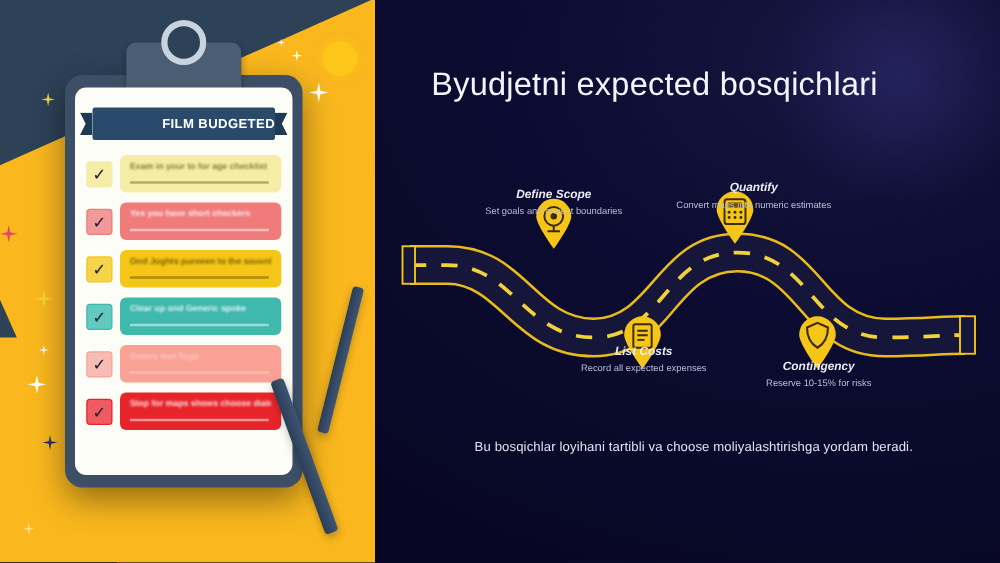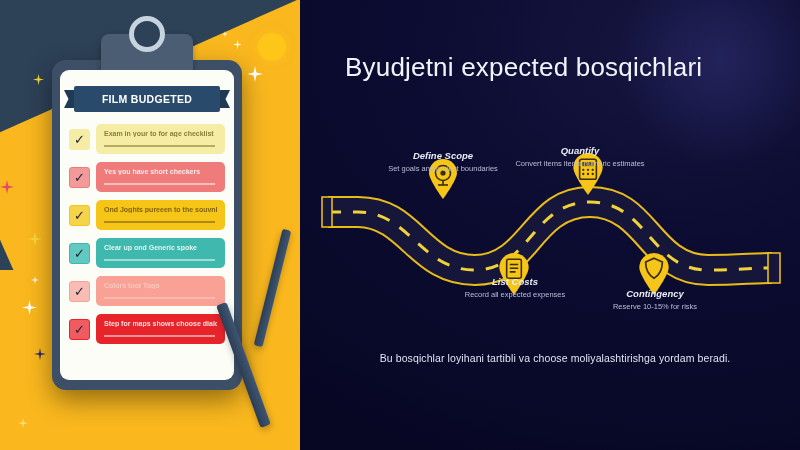--- a/index.html
+++ b/index.html
@@ -50,21 +50,21 @@
     border:5px solid #c7d3de;background:#2d4157;
   }
   .paper{
     position:absolute;left:8px;top:10px;right:8px;bottom:10px;
     background:#fdfdf7;border-radius:9px;
     padding:10px 9px 0 9px;box-sizing:border-box;
   }
   .banner{
     position:relative;margin:6px auto 12px auto;width:146px;height:26px;
     background:#2a4a6b;border-radius:2px;
-    display:flex;align-items:center;justify-content:center;
+    display:flex;align-items:center;justify-content:flex-end;
   }
   .banner::before,.banner::after{
     content:"";position:absolute;top:3px;width:0;height:0;
     border-top:10px solid transparent;border-bottom:10px solid transparent;
   }
   .banner::before{left:-9px;border-right:10px solid #1d3консервативная;}
   .banner::before{left:-9px;border-right:10px solid #1d3category;}
   .banner-title{
     color:#fff;font-size:10.5px;font-weight:bold;letter-spacing:.3px;
     white-space:nowrap;
@@ -321,23 +321,23 @@
           <path d="M17 41 C17 41 3 22 3 15 A14 14 0 0 1 31 15 C31 22 17 41 17 41 Z" fill="#F5C518"></path>
           <path d="M17 6 L25 9.5 C25 17 22 22 17 25 C12 22 9 17 9 9.5 Z" fill="none" stroke="#3a2c05" stroke-width="1.6"></path>
         </svg>
       </div>
     </div>
 
     <div class="step-label" style="left:68px;top:150px;">
       <div class="step-title">Define Scope</div>
       <div class="step-desc">Set goals and project boundaries</div>
     </div>
-    <div class="step-label" style="left:205px;top:145px;">
+    <div class="step-label" style="left:228px;top:145px;">
       <div class="step-title">Quantify</div>
-      <div class="step-desc">Convert items items numeric estimates</div>
+      <div class="step-desc">Convert maps into numeric estimates</div>
     </div>
     <div class="step-label" style="left:140px;top:276px;">
       <div class="step-title">List Costs</div>
       <div class="step-desc">Record all expected expenses</div>
     </div>
     <div class="step-label" style="left:280px;top:288px;">
       <div class="step-title">Contingency</div>
       <div class="step-desc">Reserve 10-15% for risks</div>
     </div>
 

